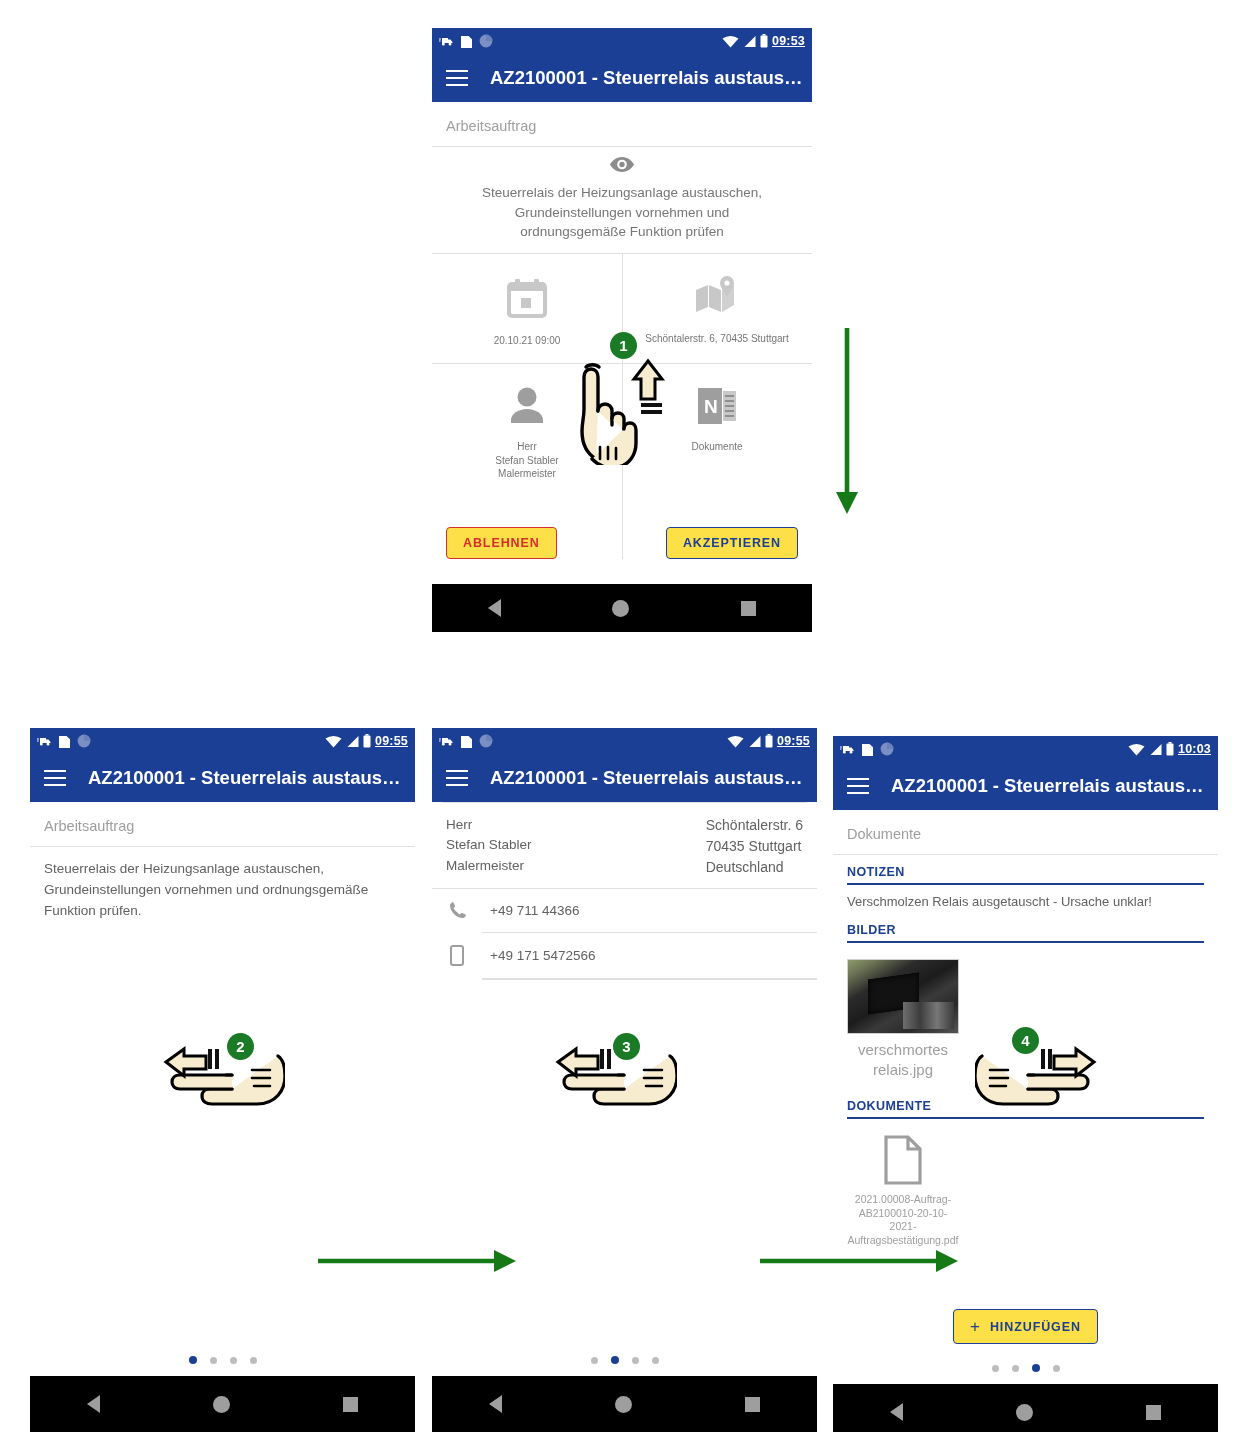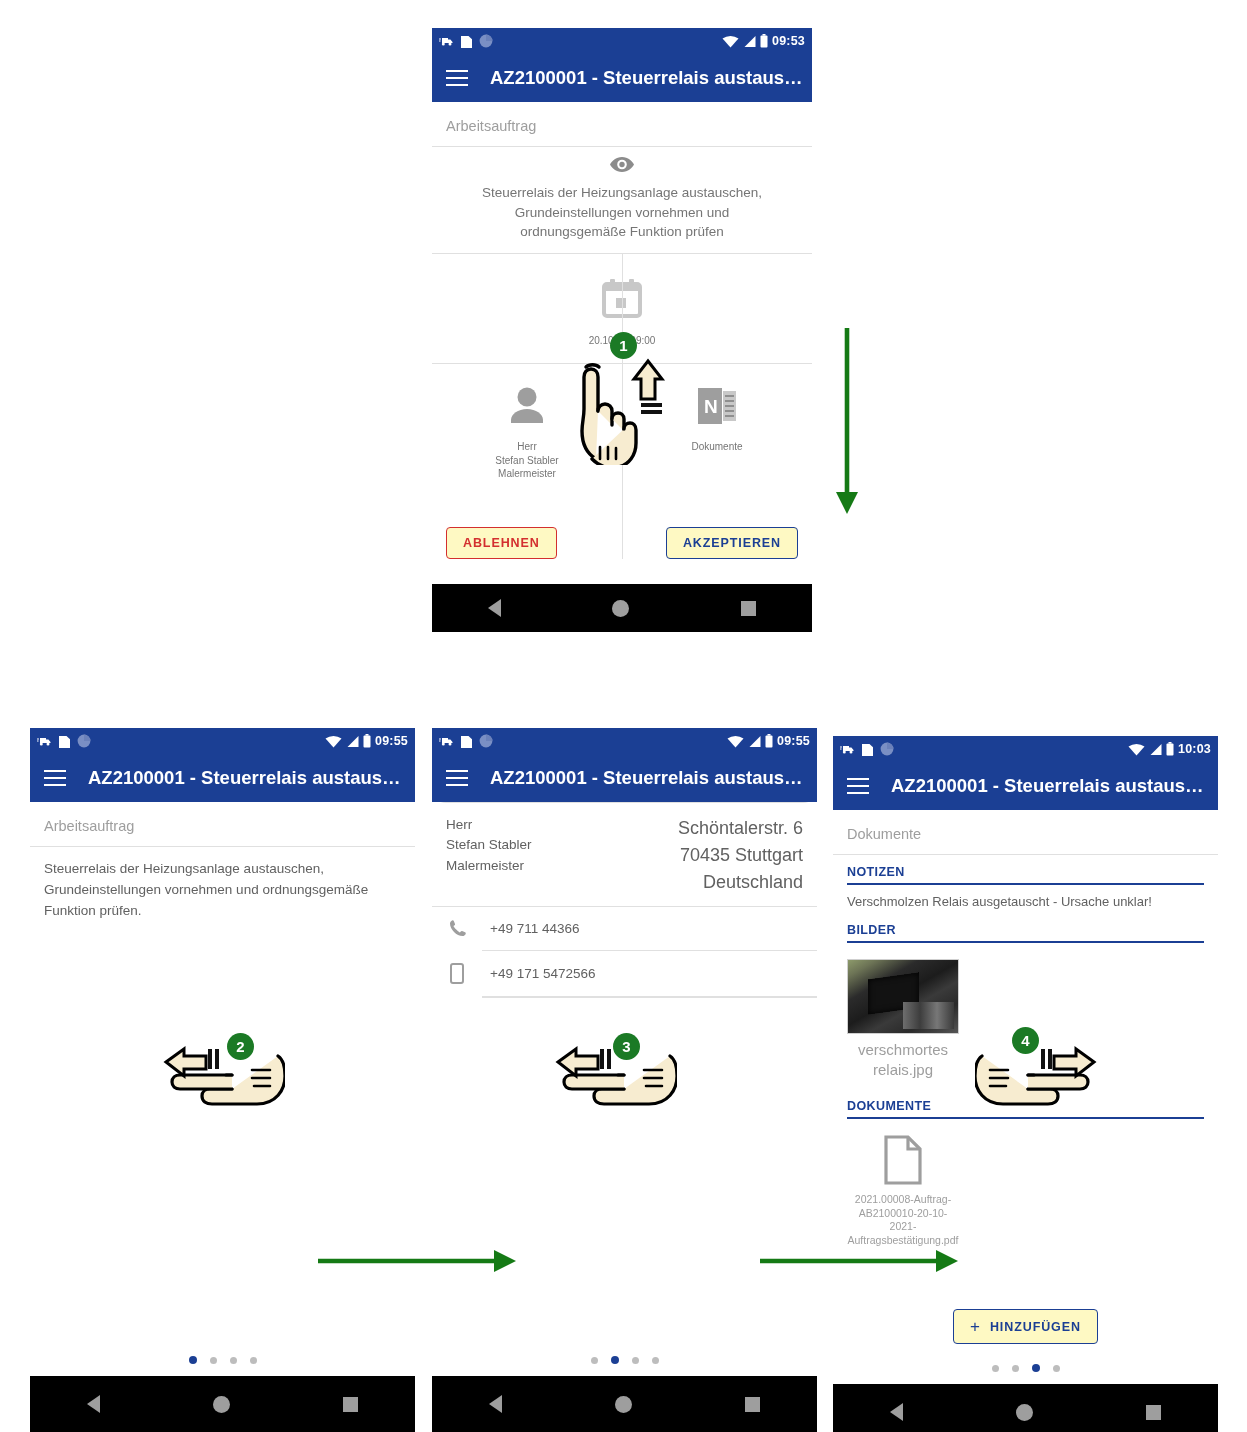--- a/index.html
+++ b/index.html
@@ -14,21 +14,21 @@
   .phone { position:absolute; background:#ffffff; }
 
   
   .statusbar {
     height:26px; background:#1b3f94; color:#ffffff;
     display:flex; align-items:center; padding:0 7px;
     font-size:12px; font-weight:bold;
   }
   .sb-left { display:flex; align-items:center; gap:7px; }
   .sb-right { display:flex; align-items:center; gap:4px; margin-left:auto; }
-  .sb-time { font-size:12.5px; font-weight:bold; letter-spacing:.2px; }
+  .sb-time { font-size:12.5px; font-weight:bold; letter-spacing:.2px;text-decoration:underline; }
 
   .ic { display:block; }
 
   
   .appbar {
     background:#1b3f94; color:#fff;
     height:48px; display:flex; align-items:center; padding-left:14px;
   }
   .hamburger { width:22px; height:16px; position:relative; flex:0 0 auto; }
   .hamburger i {
@@ -85,41 +85,41 @@
   }
   .grid-row { display:flex; }
   .grid-cell {
     flex:1 1 50%; text-align:center; padding:22px 10px 16px;
   }
   .grid-cell .glabel {
     color:#757575; font-size:10px; line-height:1.35; margin-top:10px;
   }
   .btnrow { display:flex; justify-content:space-between; padding:0 14px; }
   .btn-outline {
-    border:1.6px solid #1b3f94; color:#1b3f94; background:#fef9c3;
+    border:1.6px solid #1b3f94; color:#1b3f94; background:#fde047;
     border-radius:4px; font-size:12.5px; font-weight:bold;
     letter-spacing:.9px; padding:8px 16px; cursor:pointer;
     font-family:"Liberation Sans", sans-serif;
   }
   .btn-outline.danger { border-color:#d32f2f; color:#d32f2f; }
 
   
   #phone2 { left:30px; top:728px; width:385px; }
   #phone3 { left:432px; top:728px; width:385px; }
   #phone4 { left:833px; top:736px; width:385px; }
   .bot-card { height:574px; position:relative; }
 
   .body-text {
     color:#616161; font-size:13.5px; line-height:1.55; padding:12px 14px 0 14px;
   }
 
   
   .contact-top { display:flex; padding:12px 14px 10px 14px; }
   .contact-name { color:#616161; font-size:13.5px; line-height:1.5; flex:1; }
-  .contact-addr { color:#616161; font-size:18px; line-height:1.5; text-align:right; }
+  .contact-addr { color:#616161; font-size:14px; line-height:1.5; text-align:left; }
   .contact-line { display:flex; align-items:center; gap:22px; padding:12px 14px; }
   .contact-line .cval { color:#616161; font-size:13.5px; }
   .ci { width:22px; display:flex; justify-content:center; }
 
   
   .sec-head {
     color:#1b3f94; font-size:12.5px; font-weight:bold; letter-spacing:.4px;
     padding:10px 14px 4px 14px;
   }
   .sec-rule { height:2px; background:#1b3f94; margin:0 14px; }
@@ -223,20 +223,28 @@
       <div class="grid-row">
         <div class="grid-cell">
           <svg width="44" height="44" viewBox="0 0 44 44">
               <rect x="4" y="8" width="36" height="32" rx="3" fill="none" stroke="#c8c8c8" stroke-width="4"></rect>
               <rect x="4" y="8" width="36" height="7" fill="#c8c8c8"></rect>
               <rect x="16" y="22" width="10" height="10" fill="#c8c8c8"></rect>
               <rect x="10" y="3" width="5" height="8" rx="1" fill="#c8c8c8"></rect>
               <rect x="29" y="3" width="5" height="8" rx="1" fill="#c8c8c8"></rect>
             </svg>
           <div class="glabel">20.10.21 09:00</div>
+        </div>
+        <div class="grid-cell">
+          <svg width="46" height="42" viewBox="0 0 46 42">
+              <path fill="#c8c8c8" d="M2 14 14 9v22L2 36zM15 9l12 5v22l-12-5z"></path>
+              <path fill="#c8c8c8" d="M28 14 40 9v20l-12 7z" opacity=".85"></path>
+              <path fill="#c8c8c8" d="M33 0a7 7 0 0 0-7 7c0 5 7 13 7 13s7-8 7-13a7 7 0 0 0-7-7zm0 9.6A2.6 2.6 0 1 1 33 4.4a2.6 2.6 0 0 1 0 5.2z"></path>
+            </svg>
+          <div class="glabel">Schöntalerstr. 6, 70435 Stuttgart</div>
         </div>
       </div>
 
       <div class="hr"></div>
 
       <div class="grid-row">
         <div class="grid-cell">
           <svg width="38" height="40" viewBox="0 0 38 40">
               <circle cx="19" cy="11" r="9.5" fill="#9e9e9e"></circle>
               <path fill="#9e9e9e" d="M19 23c-9 0-16 5-16 11v3h32v-3c0-6-7-11-16-11z"></path>

